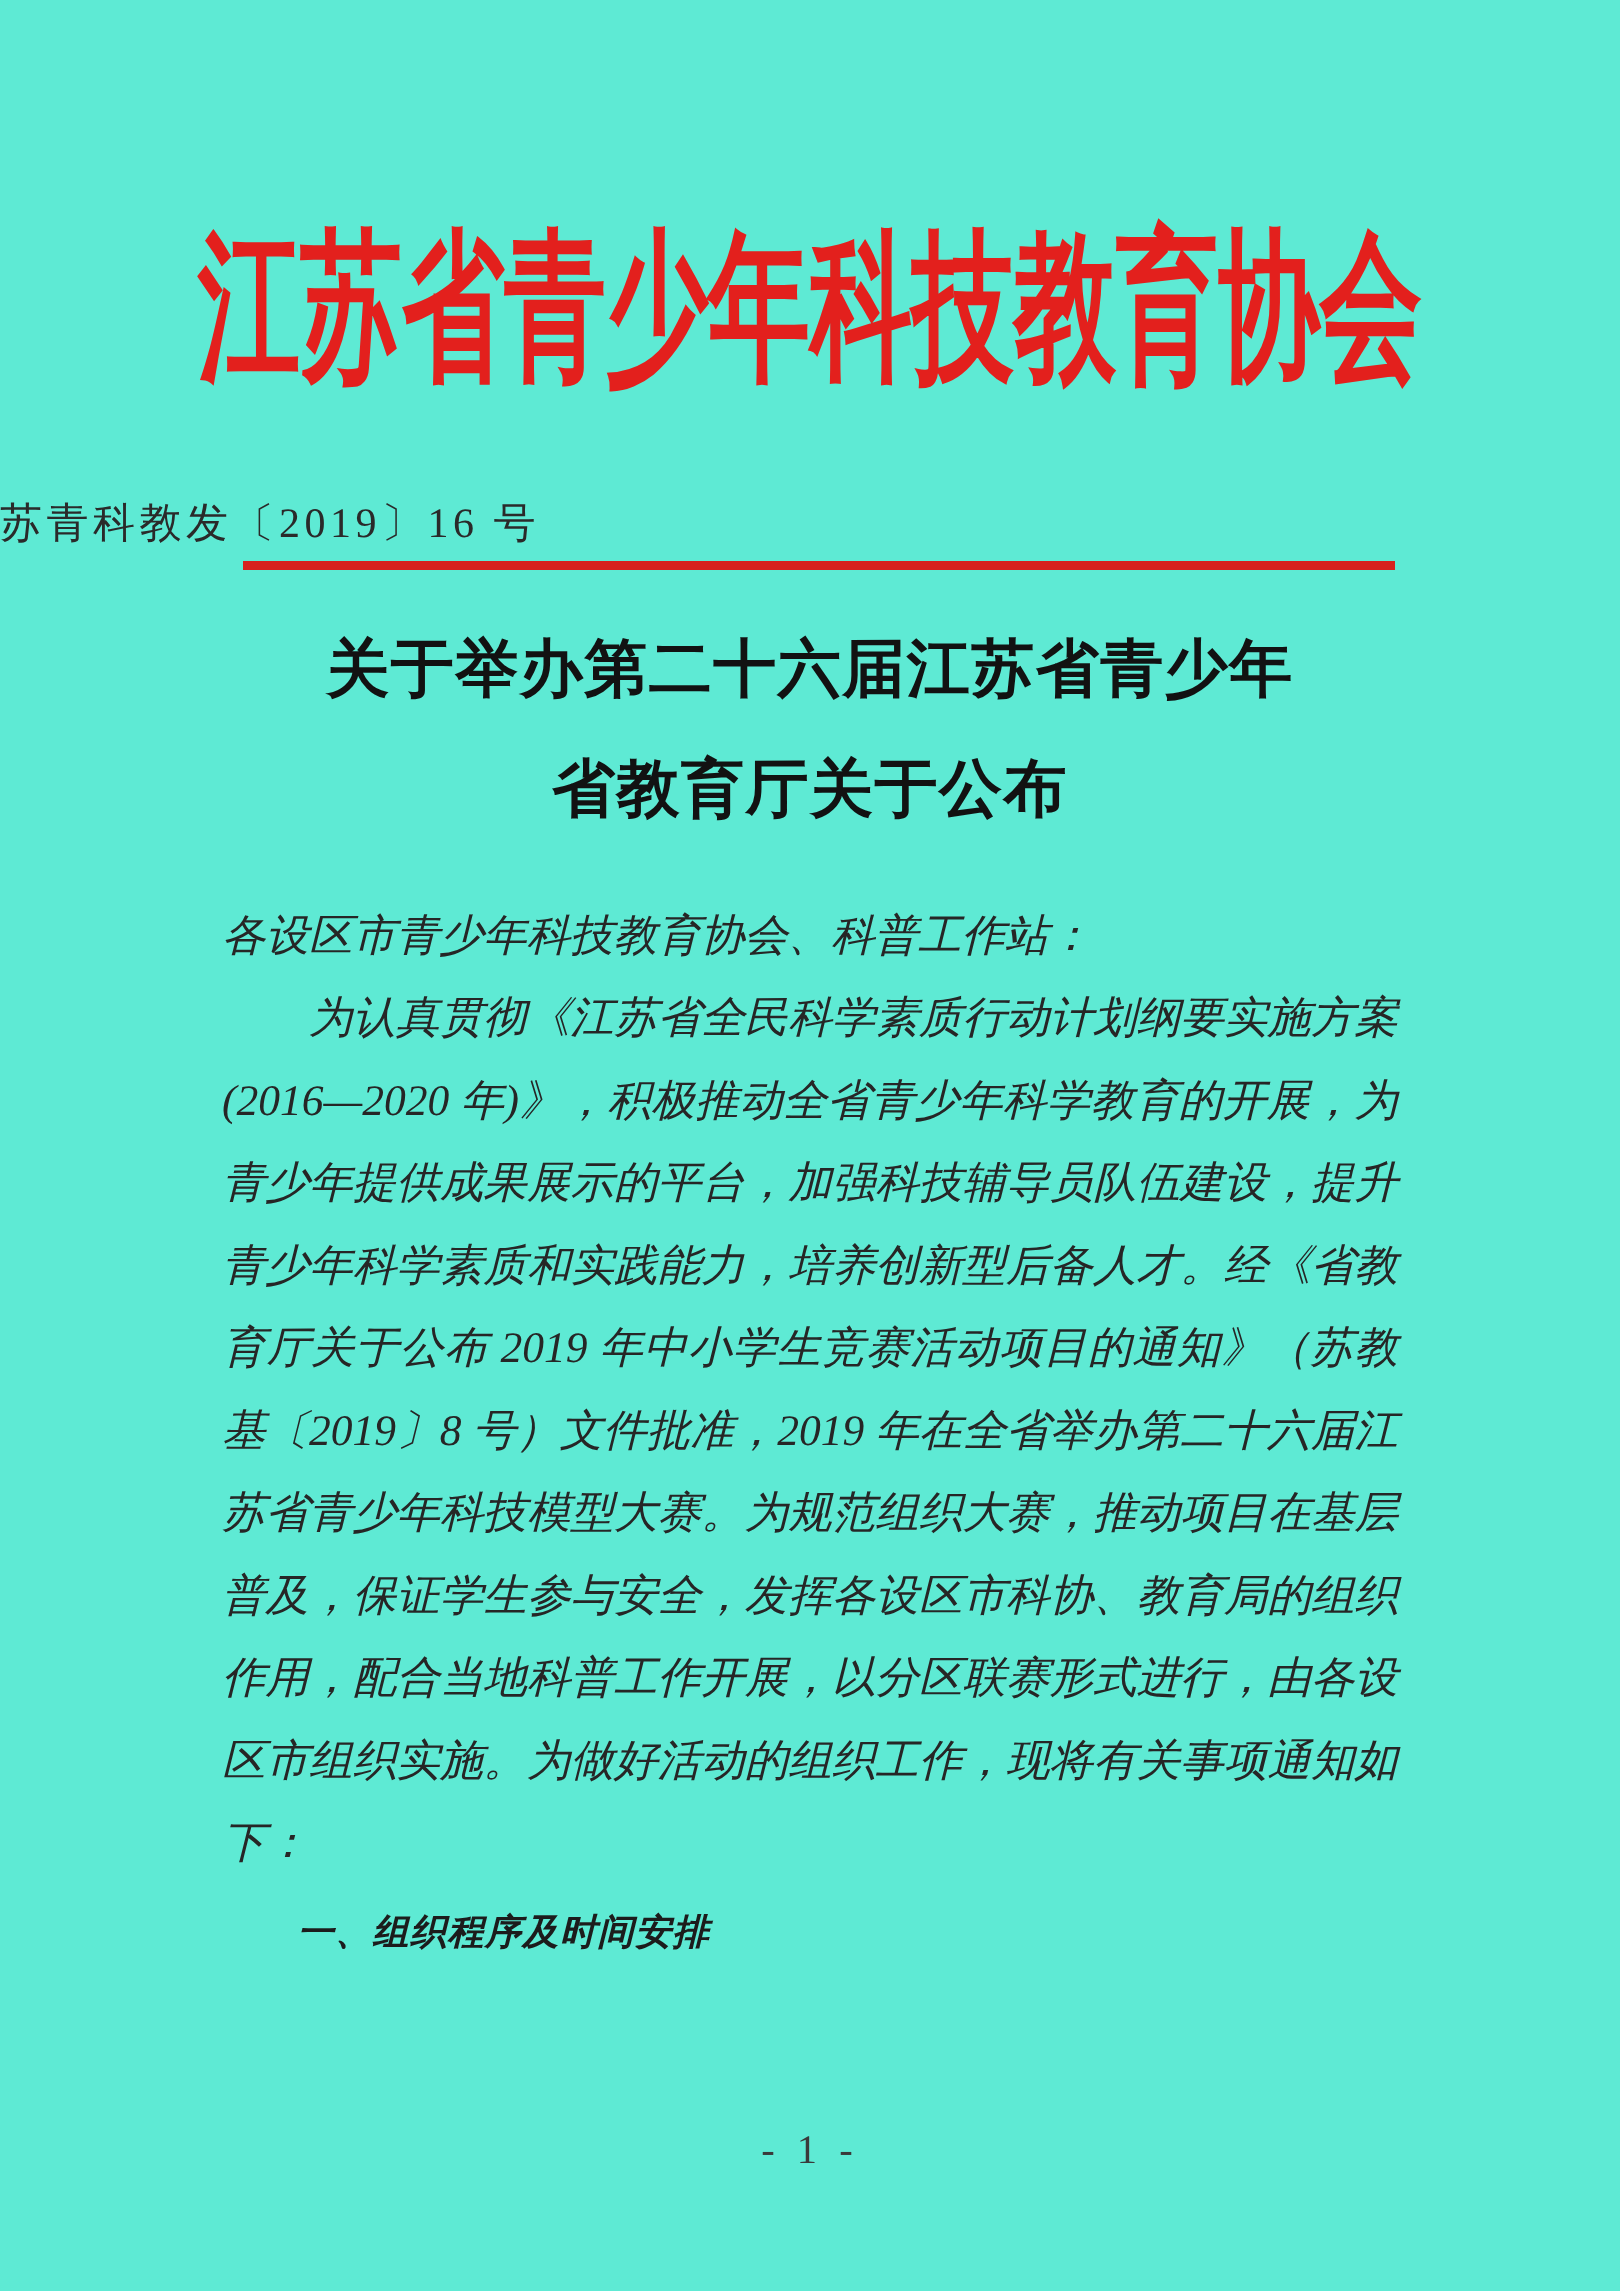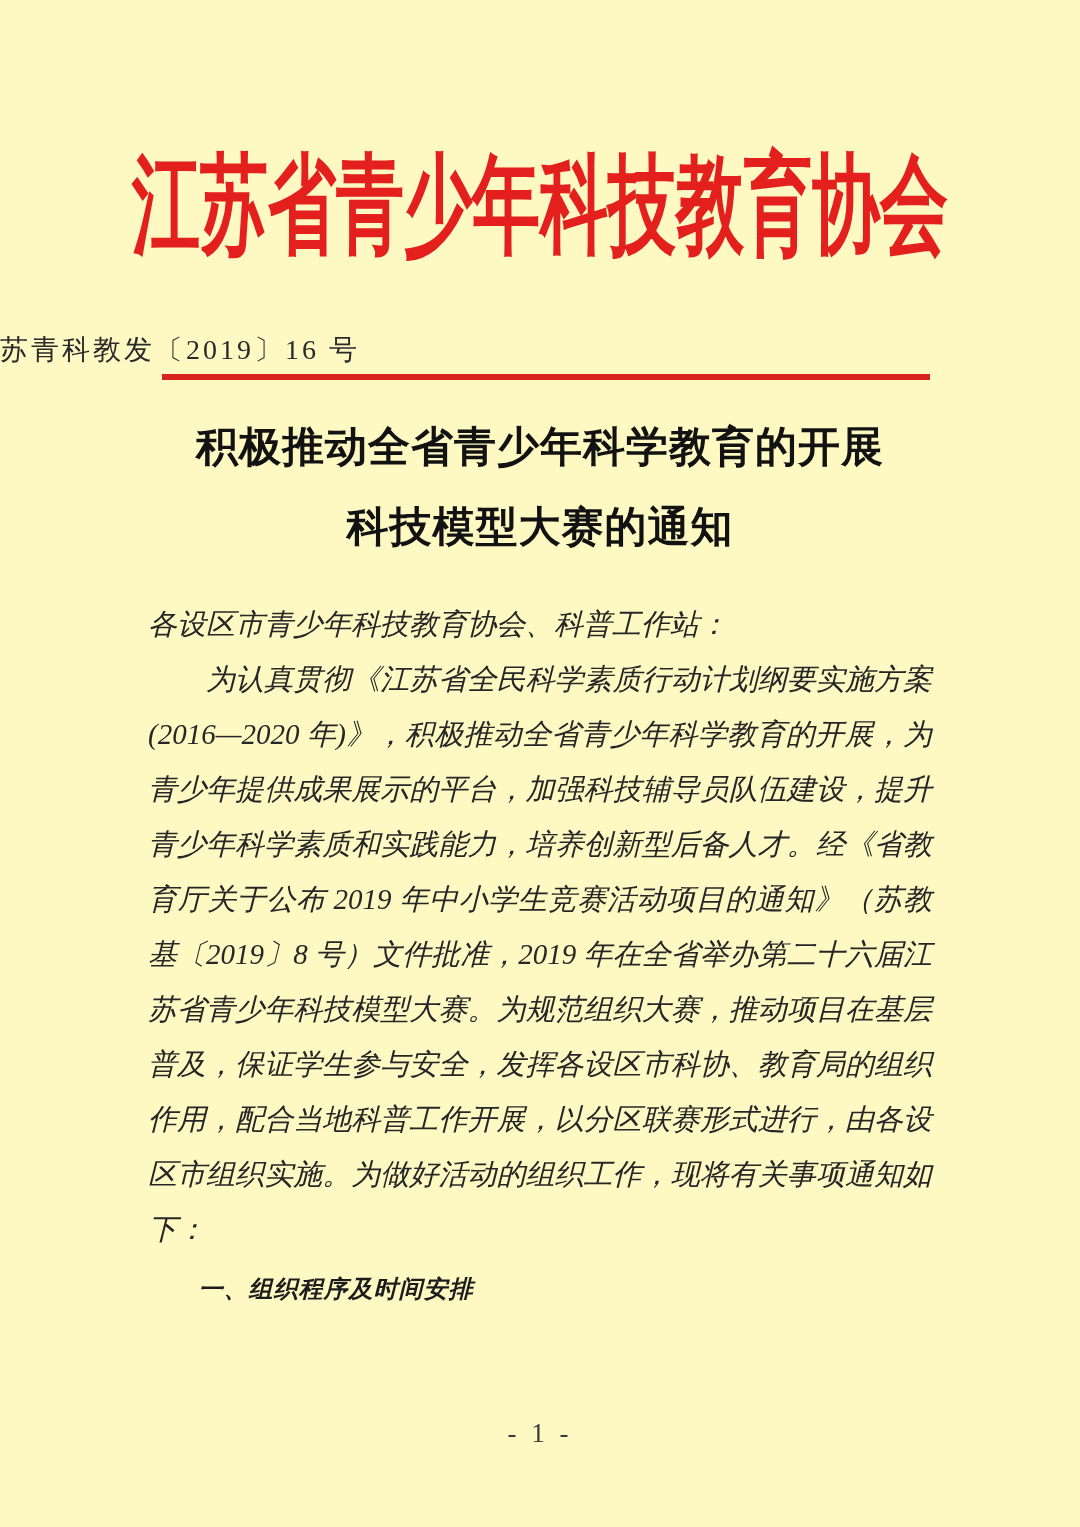--- a/index.html
+++ b/index.html
@@ -5,21 +5,21 @@
   html, body {
     margin: 0;
     padding: 0;
     background: #fbfaf9;
   }
   .page {
     position: relative;
     width: 1080px;
     height: 1527px;
     margin: 0 auto;
-    background: #fef9c3;
+    background: #5eead4;
     overflow: hidden;
     font-family: "Liberation Serif", "DejaVu Serif", serif;
   }
   
   .org-name {
     position: absolute;
     top: 150px;
     left: 0;
     width: 100%;
     height: 110px;
@@ -112,22 +112,22 @@
 
 <div class="page">
 
   <h1 class="org-name">江苏省青少年科技教育协会</h1>
 
   <div class="doc-number">苏青科教发〔2019〕16 号</div>
 
   <div class="red-divider"></div>
 
   <h2 class="doc-title">
-    <div>积极推动全省青少年科学教育的开展</div>
-    <div>科技模型大赛的通知</div>
+    <div>关于举办第二十六届江苏省青少年</div>
+    <div>省教育厅关于公布</div>
   </h2>
 
   <div class="body-block">
     <p class="salutation">各设区市青少年科技教育协会、科普工作站：</p>
     <p class="paragraph">为认真贯彻《江苏省全民科学素质行动计划纲要实施方案(2016—2020 年)》，积极推动全省青少年科学教育的开展，为青少年提供成果展示的平台，加强科技辅导员队伍建设，提升青少年科学素质和实践能力，培养创新型后备人才。经《省教育厅关于公布 2019 年中小学生竞赛活动项目的通知》（苏教基〔2019〕8 号）文件批准，2019 年在全省举办第二十六届江苏省青少年科技模型大赛。为规范组织大赛，推动项目在基层普及，保证学生参与安全，发挥各设区市科协、教育局的组织作用，配合当地科普工作开展，以分区联赛形式进行，由各设区市组织实施。为做好活动的组织工作，现将有关事项通知如下：</p>
     <p class="section-heading">一、组织程序及时间安排</p>
   </div>
 
   <div class="page-number">- 1 -</div>
 

